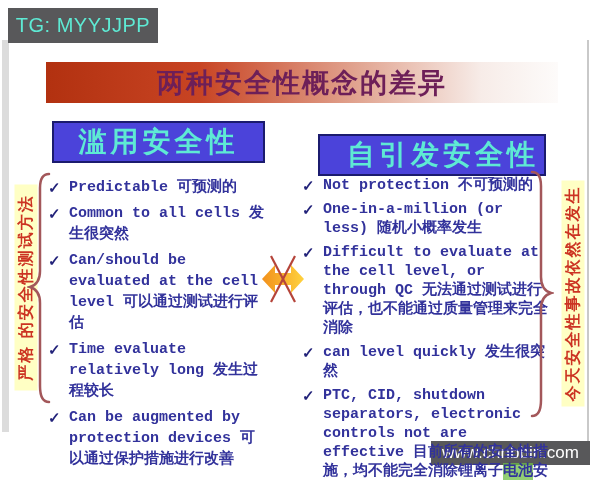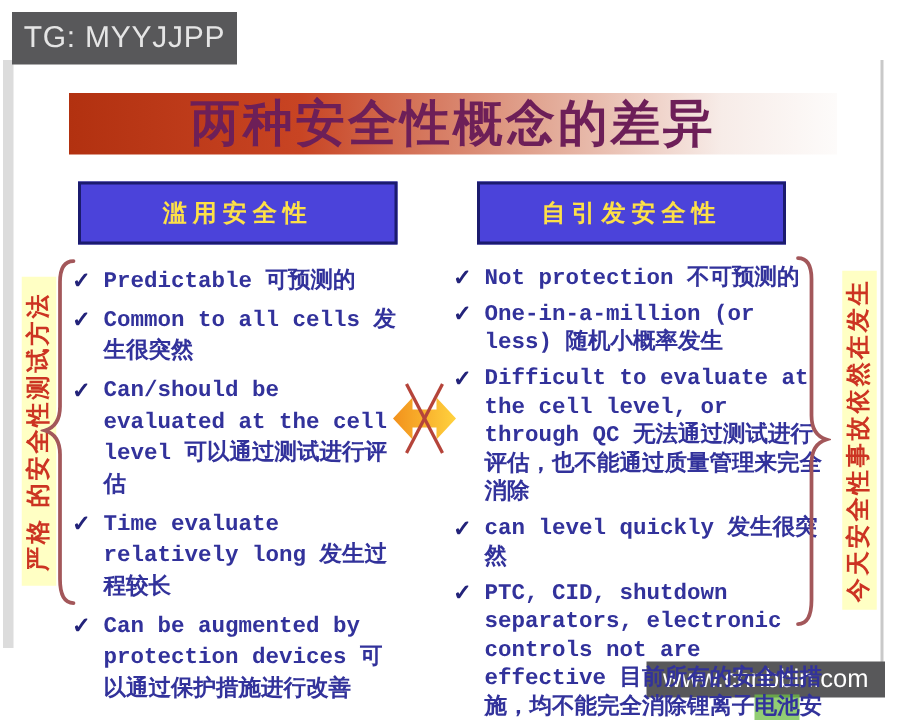--- a/index.html
+++ b/index.html
@@ -7,45 +7,45 @@
     width:600px;height:480px;position:relative;overflow:hidden;
     background:#ffffff;
     font-family:"Liberation Sans", sans-serif;
   }
   
   .edge-strip-left{position:absolute;left:2px;top:40px;width:7px;height:392px;background:#dcdcdc;}
   .edge-line-right{position:absolute;left:587px;top:40px;width:2px;height:402px;background:#c9c9c9;}
   
   .tg-badge{
     position:absolute;left:8px;top:8px;width:150px;height:35px;background:#58585a;
-    color:#e5e5e5;font-size:20px;display:flex;align-items:center;justify-content:center;
+    color:#5eead4;font-size:20px;display:flex;align-items:center;justify-content:center;
     letter-spacing:0.5px;
   }
   .watermark{
     position:absolute;left:431px;top:441px;width:159px;height:24px;background:#58585a;
     color:#ffffff;font-size:17px;display:flex;align-items:center;justify-content:center;
   }
   
   .title-bar{
     position:absolute;left:46px;top:62px;width:512px;height:41px;
     background:linear-gradient(90deg,#b23110 0%,#c84423 30%,#e2a895 62%,#f7ece8 85%,#fdfbfa 100%);
     display:flex;align-items:center;justify-content:center;
   }
   .title-bar .title{
-    color:#6d1f58;font-size:33px;font-weight:bold;letter-spacing:2px;
+    color:#6d1f58;font-size:27px;font-weight:bold;letter-spacing:2px;
     font-family:"DejaVu Serif", serif;
   }
   
   .col-header{
     position:absolute;height:38px;background:#4b43da;border:2px solid #1b1b6e;
     display:flex;align-items:center;justify-content:center;
-    color:#fde047;font-size:16px;font-weight:bold;letter-spacing:4px;
+    color:#5eead4;font-size:28px;font-weight:bold;letter-spacing:4px;
   }
   .col-header.left{left:52px;top:121px;width:209px;}
-  .col-header.right{left:318px;top:121px;width:202px;}
+  .col-header.right{left:318px;top:134px;width:202px;padding-left:22px;}
   
   .list{position:absolute;display:flex;flex-direction:column;}
   .list.left{left:48px;top:177px;width:219px;font-size:15px;line-height:21px;row-gap:5px;}
   .list.right{left:302px;top:176px;width:247px;font-size:15px;line-height:19px;row-gap:5px;}
   .li{display:flex;color:#32329b;font-weight:bold;}
   .chk{width:21px;flex-shrink:0;color:#23237a;}
   .litext{flex:1;font-family:Liberation Mono, monospace;}
   .hl{background:rgba(110,190,70,0.75);}
   
   .side-label{

